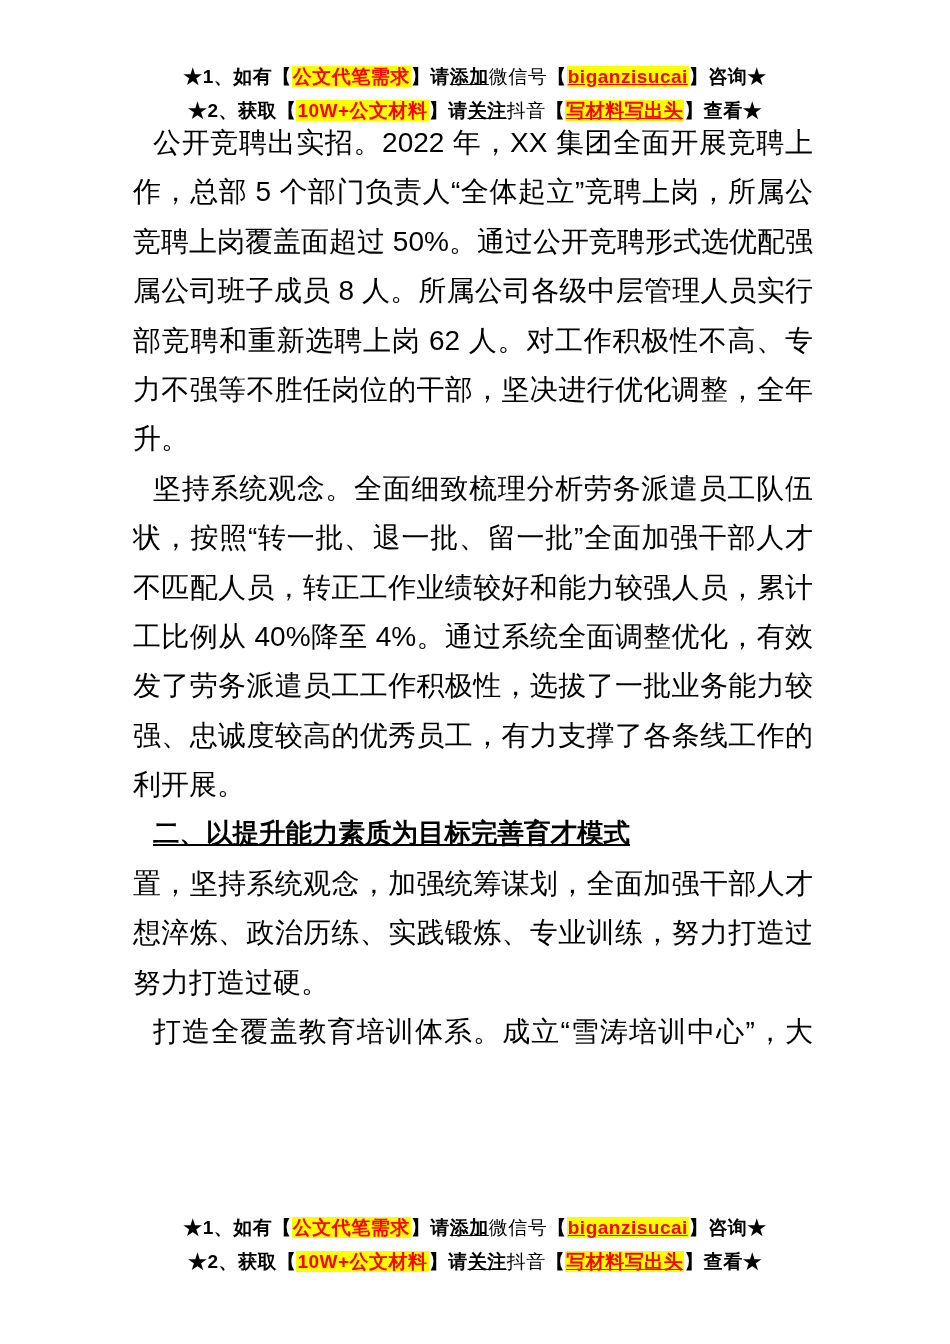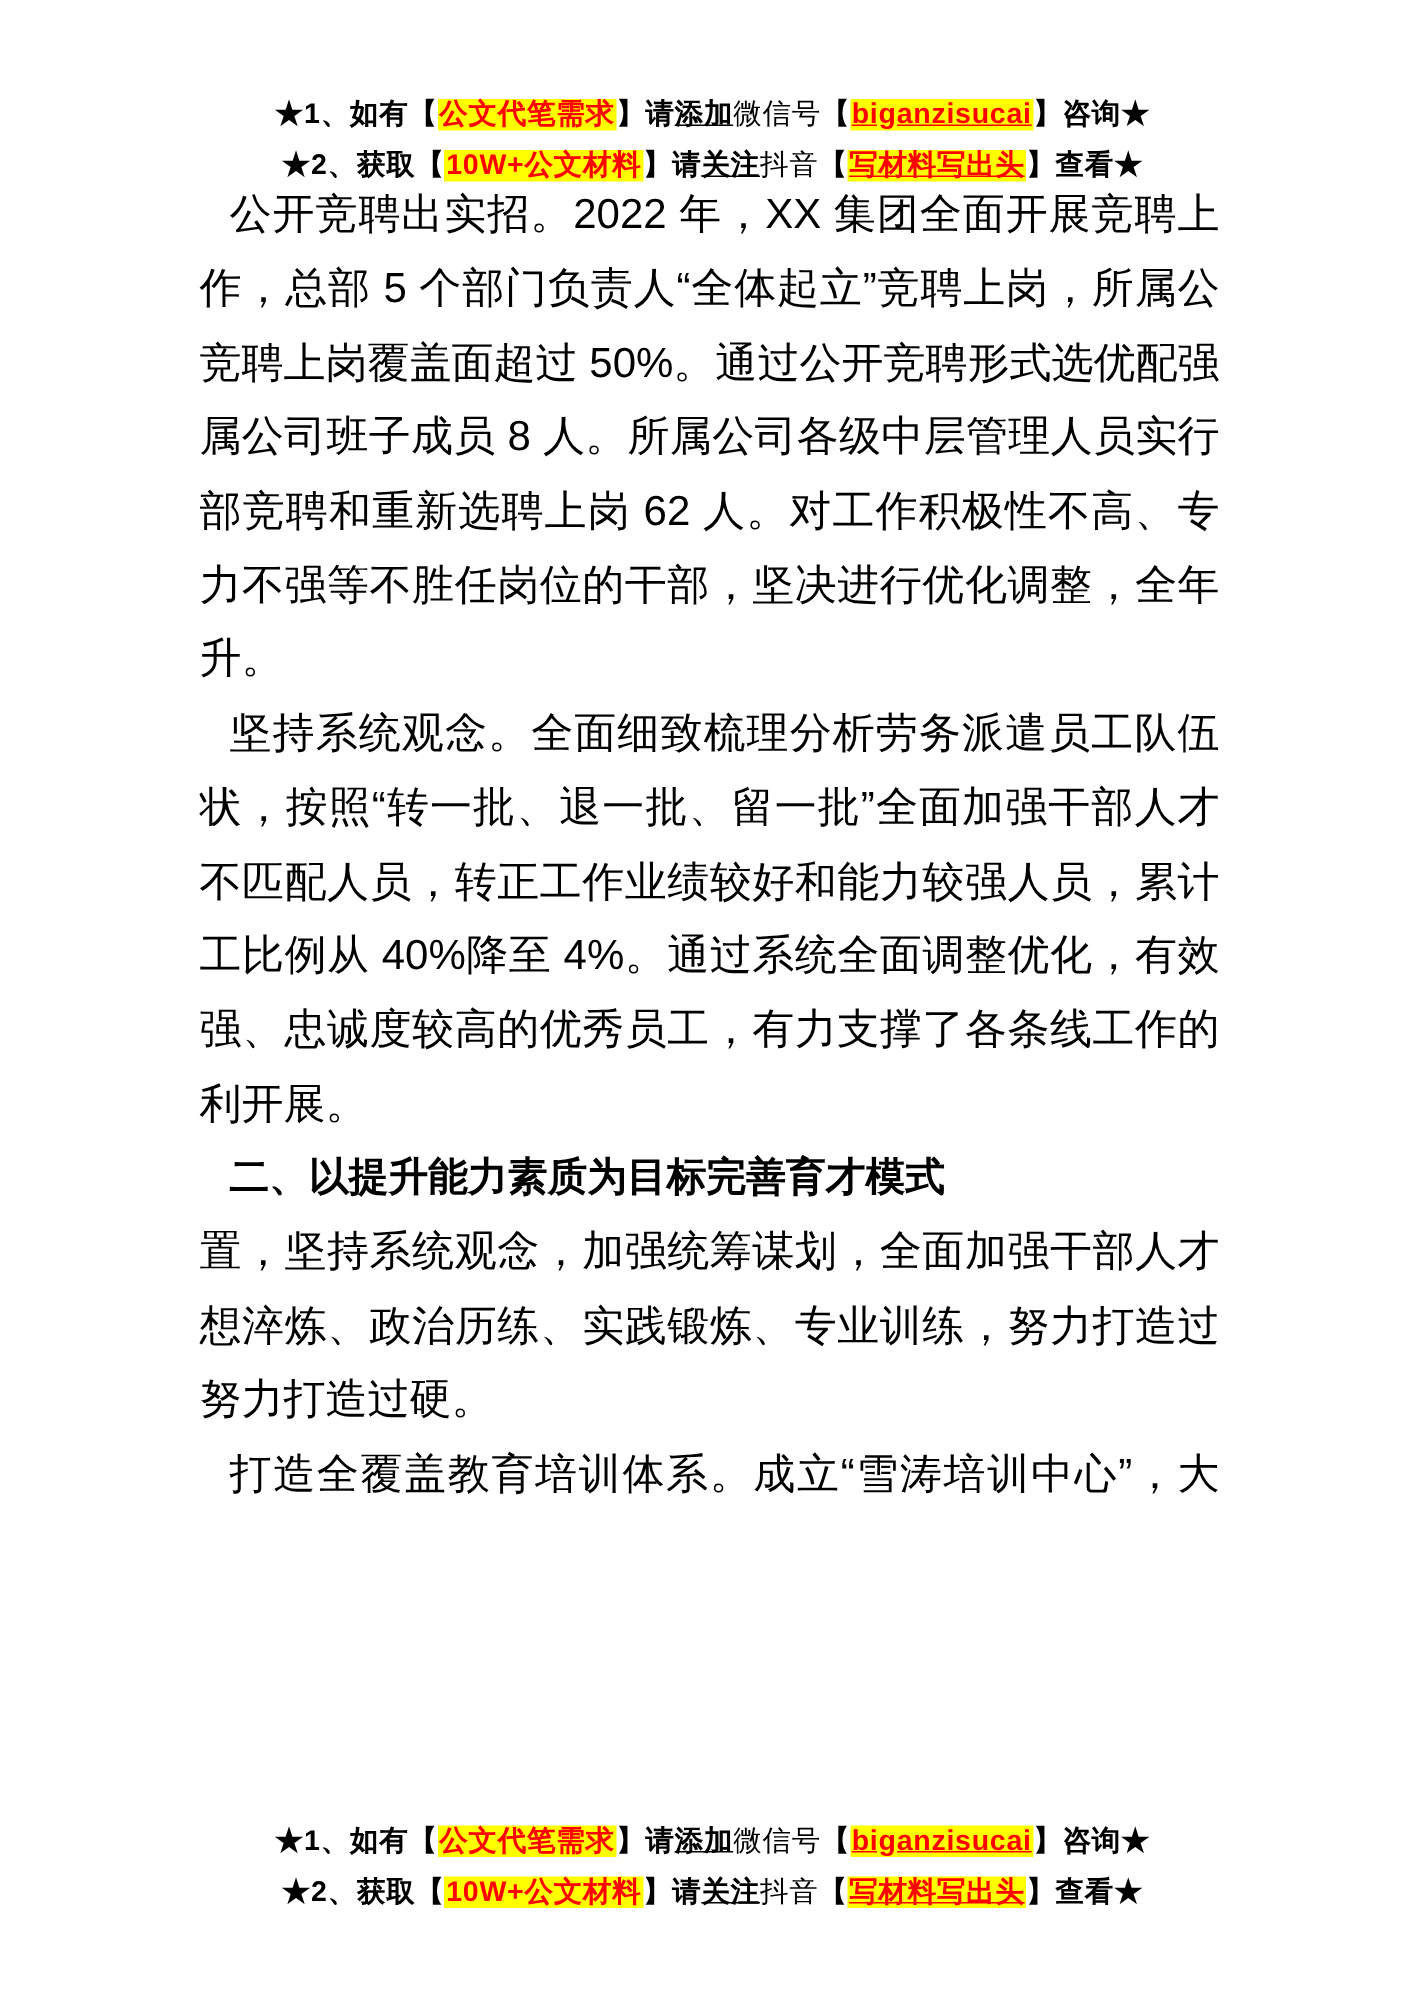--- a/index.html
+++ b/index.html
@@ -23,21 +23,21 @@
     position:absolute; left:133px; top:118px; width:680px;
   }
   .line {
     height:49.4px; line-height:49.4px; font-size:28px;
     text-align:justify; text-align-last:justify;
     overflow:hidden; white-space:normal;
   }
   .line.end { text-align:left; text-align-last:left; }
   .line.first { text-indent:20px; }
   .line.heading {
-    font-weight:bold; text-align:center; text-align-last:left; font-size:26.5px;
+    font-weight:bold; text-align:center; text-align-last:left; font-size:26.5px;text-decoration:underline;
   }
 </style>
 </head>
 <body>
 
 <div class="notice top">
   <div><span>★1、如有【</span><span class="hl">公文代笔需求</span><span>】请</span><span class="u">添加</span><span class="plain">微信号</span><span>【</span><span class="hl link">biganzisucai</span><span>】咨询★</span></div>
   <div><span>★2、获取【</span><span class="hl">10W+公文材料</span><span>】请</span><span class="u">关注</span><span class="plain">抖音</span><span>【</span><span class="hl link">写材料写出头</span><span>】查看★</span></div>
 </div>
 
@@ -46,20 +46,21 @@
     <div class="line">作，总部 5 个部门负责人“全体起立”竞聘上岗，所属公司</div>
     <div class="line">竞聘上岗覆盖面超过 50%。通过公开竞聘形式选优配强所</div>
     <div class="line">属公司班子成员 8 人。所属公司各级中层管理人员实行内</div>
     <div class="line">部竞聘和重新选聘上岗 62 人。对工作积极性不高、专业能</div>
     <div class="line">力不强等不胜任岗位的干部，坚决进行优化调整，全年累</div>
     <div class="line end">升。</div>
     <div class="line first">坚持系统观念。全面细致梳理分析劳务派遣员工队伍现</div>
     <div class="line">状，按照“转一批、退一批、留一批”全面加强干部人才思</div>
     <div class="line">不匹配人员，转正工作业绩较好和能力较强人员，累计转</div>
     <div class="line">工比例从 40%降至 4%。通过系统全面调整优化，有效激</div>
+    <div class="line">发了劳务派遣员工工作积极性，选拔了一批业务能力较</div>
     <div class="line">强、忠诚度较高的优秀员工，有力支撑了各条线工作的顺</div>
     <div class="line end">利开展。</div>
     <div class="line heading first end">二、以提升能力素质为目标完善育才模式</div>
     <div class="line">置，坚持系统观念，加强统筹谋划，全面加强干部人才思</div>
     <div class="line">想淬炼、政治历练、实践锻炼、专业训练，努力打造过硬</div>
     <div class="line end">努力打造过硬。</div>
     <div class="line first">打造全覆盖教育培训体系。成立“雪涛培训中心”，大力实</div>
   </div>
 
 <div class="notice bottom">

